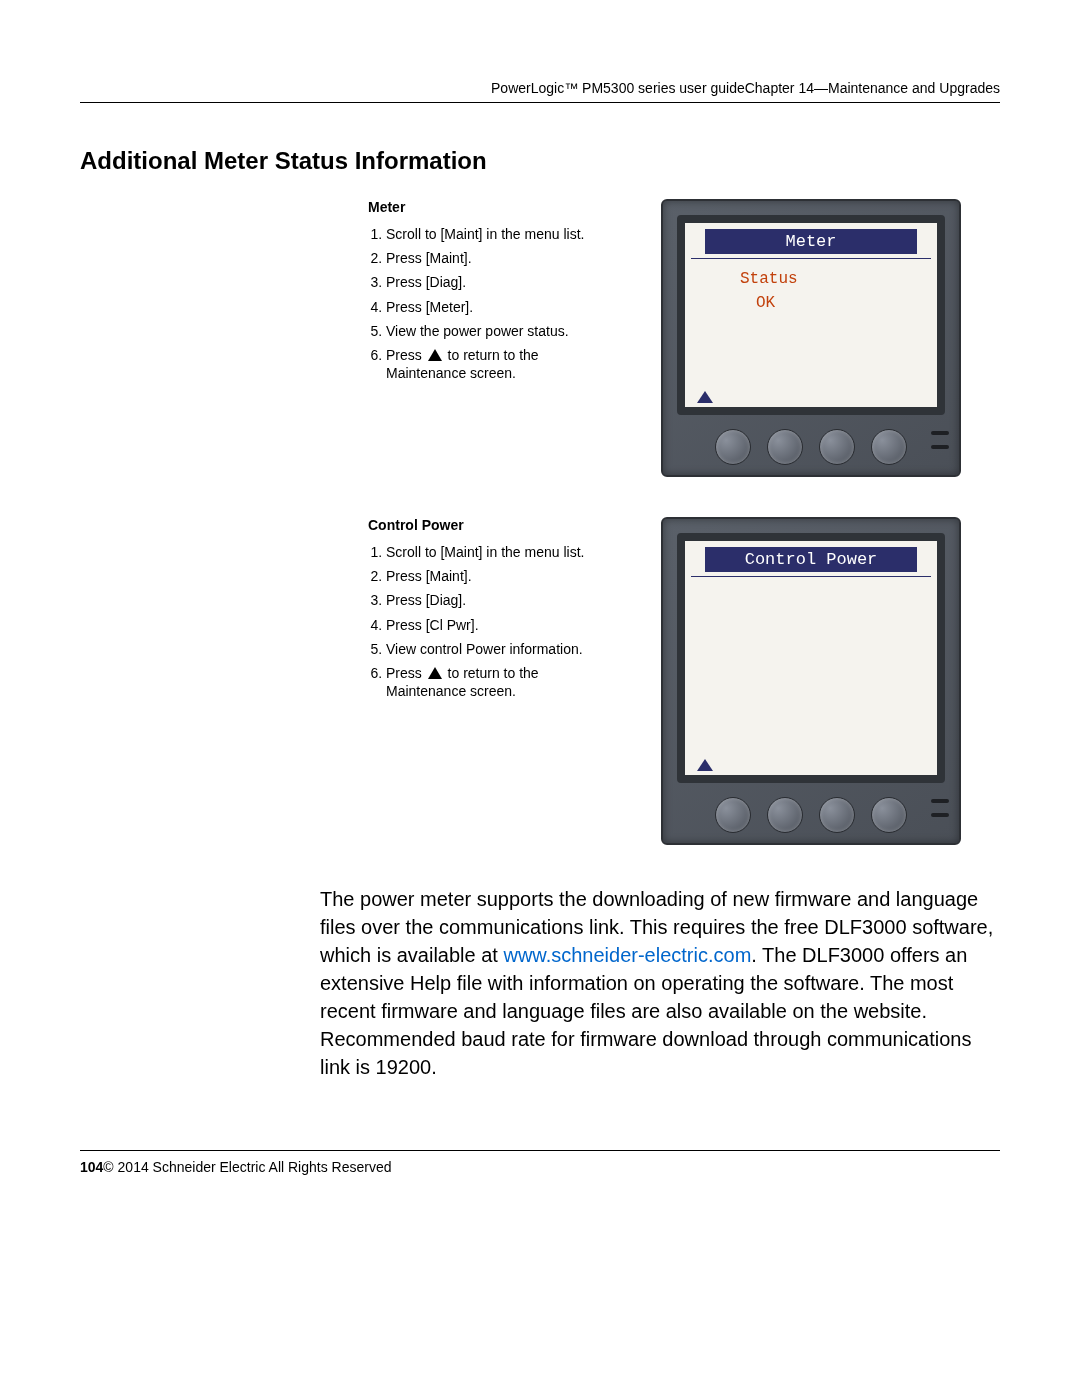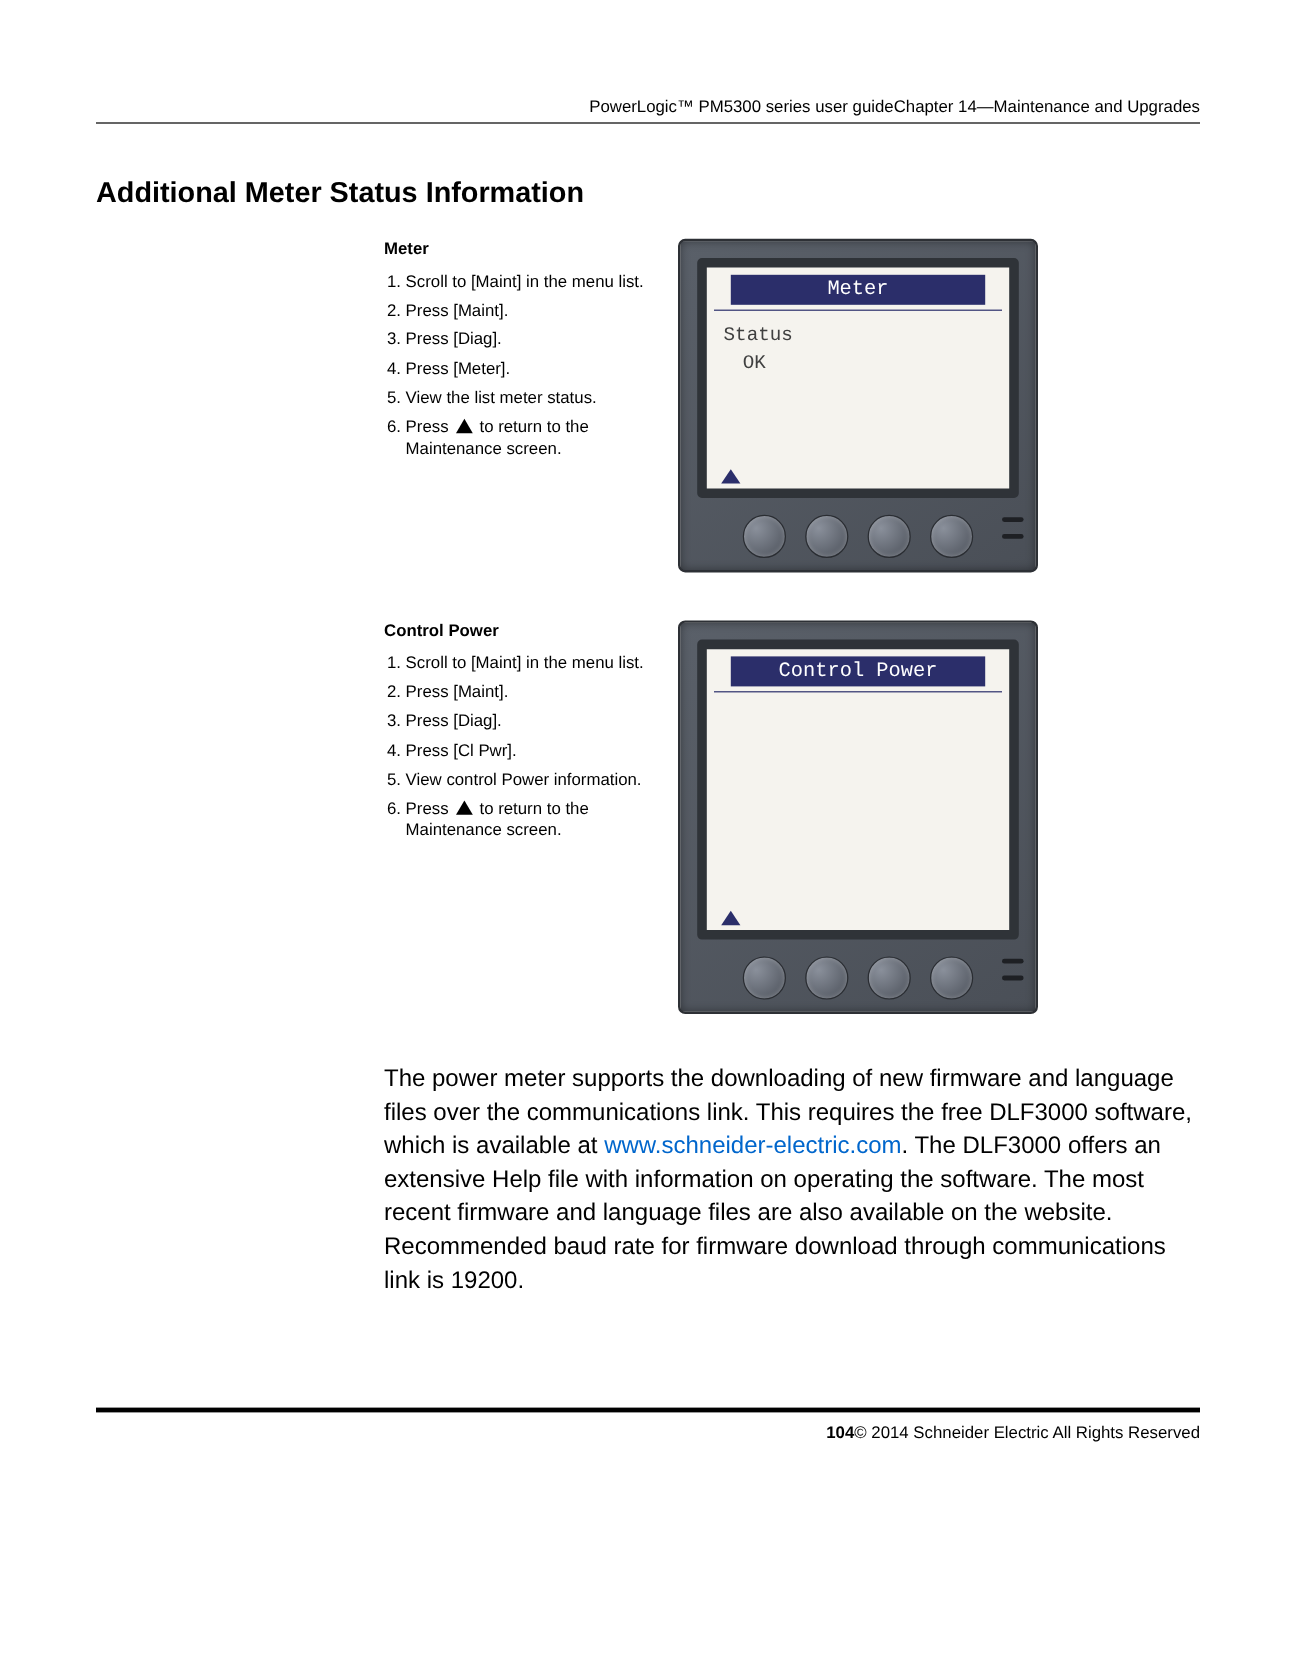--- a/index.html
+++ b/index.html
@@ -23,20 +23,21 @@
     margin-bottom: 44px;
   }
   h2.section {
     font-size: 24px;
     font-weight: bold;
     margin: 0 0 24px 0;
   }
   .block {
     display: flex;
     margin-bottom: 40px;
+    gap: 48px;
   }
   .left-col {
     width: 240px;
   }
   .mid-col {
     width: 225px;
     padding-right: 20px;
     font-size: 14px;
   }
   .mid-col .subhead {
@@ -86,24 +87,25 @@
     text-align: center;
     font-size: 17px;
     padding: 3px 0;
     margin: 6px 20px 4px 20px;
   }
   .screen .divider {
     border-top: 1px solid #2b2e6a;
     margin: 0 6px 6px 6px;
   }
   .screen .content {
-    color: #404040;
+    color: #c2410c;
     font-size: 16px;
     padding: 2px 14px;
     line-height: 1.5;
+    margin-left: 41px;
   }
   .screen .content .indent { padding-left: 16px; }
   .screen .backarrow {
     position: absolute;
     left: 12px;
     bottom: 4px;
     width: 0; height: 0;
     border-left: 8px solid transparent;
     border-right: 8px solid transparent;
     border-bottom: 12px solid #2b2e6a;
@@ -135,25 +137,25 @@
     background: #1e2024;
     border-radius: 2px;
   }
   .firmware-text {
     font-size: 20px;
     line-height: 1.4;
     margin-left: 240px;
   }
   .firmware-text a { color: #0066cc; text-decoration: none; }
   .footer {
-    border-top: 4px solid #000000;
-    margin-top: 92px;
+    border-top: 1px solid #000000;
+    margin-top: 69px;
     padding-top: 8px;
     display: flex;
-    justify-content: flex-end;
+    justify-content: flex-start;
     font-size: 14px;
   }
   .page-num { font-weight: bold; }
 </style>
 </head>
 <body>
 
 <div class="page">
 
   <div class="header-row">
@@ -165,21 +167,21 @@
 
   <div class="block">
     <div class="left-col"></div>
     <div class="mid-col">
       <div class="subhead">Meter</div>
       <ol>
         <li>Scroll to [Maint] in the menu list.</li>
         <li>Press [Maint].</li>
         <li>Press [Diag].</li>
         <li>Press [Meter].</li>
-        <li>View the list meter status.</li>
+        <li>View the power power status.</li>
         <li>
           <span>Press </span><span class="up-tri"></span><span> to return to the Maintenance screen.</span>
         </li>
       </ol>
     </div>
     <div>
       <div class="device">
         <div class="screen">
           <div class="titlebar">Meter</div>
           <div class="divider"></div>

